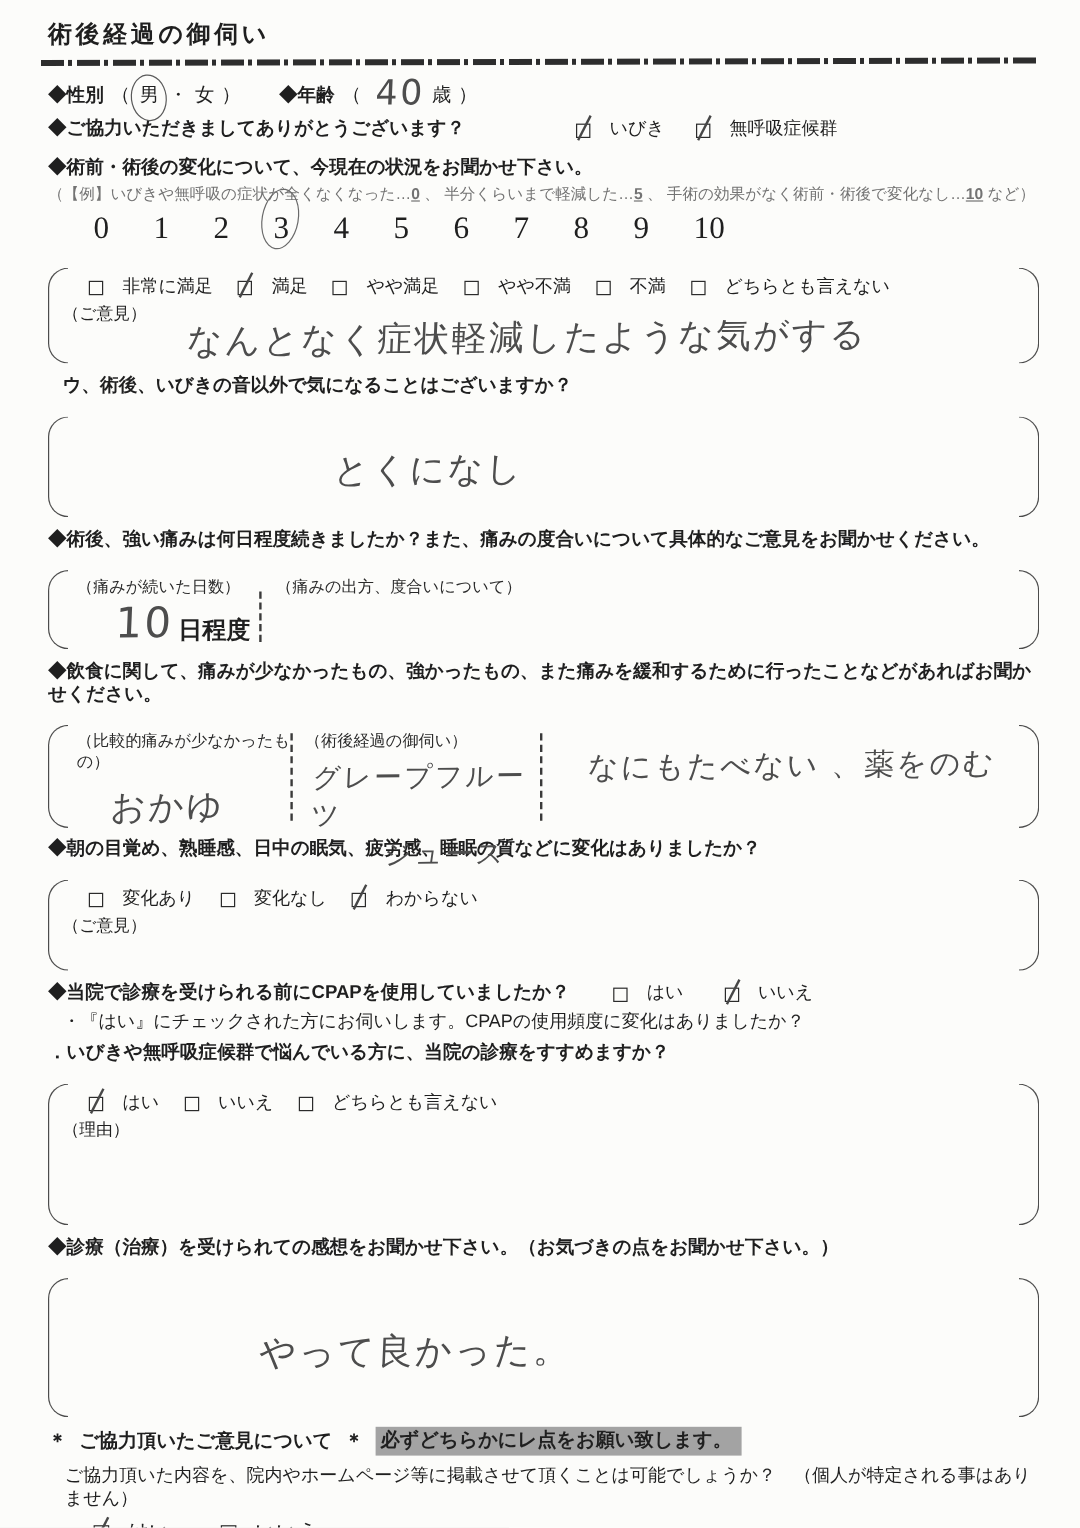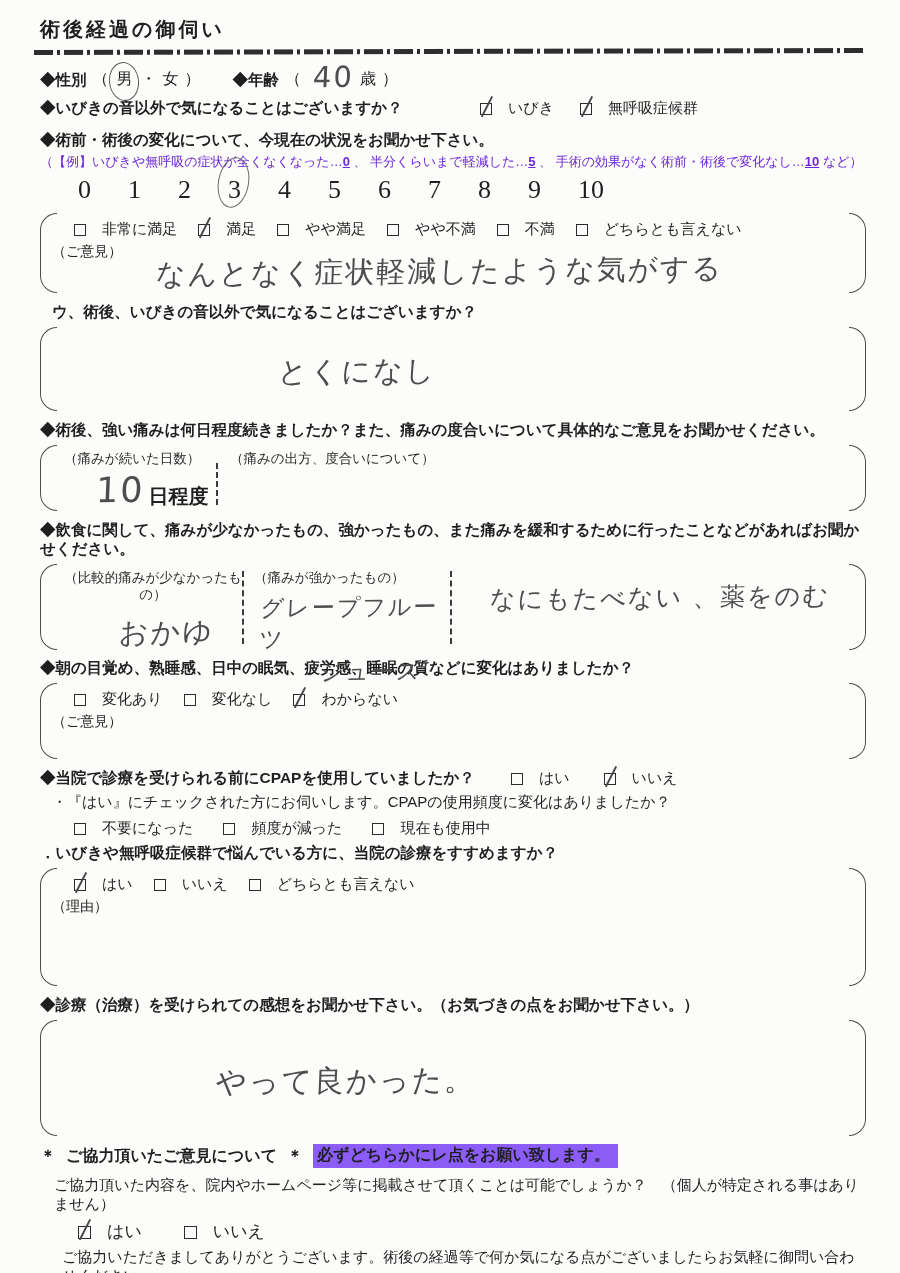--- a/index.html
+++ b/index.html
@@ -29,31 +29,31 @@
   #row-symptom { margin-top:6px; display:flex; align-items:center; height:20px; }
   #row-symptom .cbgroup { margin-left:auto; margin-right:168px; display:flex; gap:26px; }
 
   
   .cb { display:inline-flex; align-items:flex-end; gap:16px; font-size:15px; line-height:17px; }
   .box { position:relative; width:12px; height:12px; border:1.6px solid #2b2b2b; flex:0 0 auto; margin-bottom:1px; }
   .box.checked::after { content:""; position:absolute; left:5px; top:-9px; width:1.6px; height:23px; background:#474747; transform:rotate(27deg); }
 
   #change-heading { margin-top:13px; }
   #line-a { margin-top:5px; padding-left:12px; font-size:15px; font-weight:bold; line-height:19px; }
-  #line-ex { margin-top:5px; font-size:13px; line-height:16px; color:#6d28d9; }
+  #line-ex { margin-top:5px; font-size:13px; line-height:16px; color:#737373; }
   #line-ex .uv { font-weight:bold; text-decoration:underline; }
   #scale-row { margin-top:3px; display:flex; gap:37px; padding-left:38px; font-family:"Liberation Serif", serif; font-size:26px; height:34px; align-items:center; }
   .num { position:relative; display:inline-block; }
   .circled-num::after { content:""; position:absolute; left:-10px; right:-8px; top:-18px; bottom:-3px; border:1.6px solid #6a6a6a; border-radius:50%; transform:rotate(10deg); }
 
   #line-i { margin-top:7px; padding-left:12px; }
   #line-u { margin-top:9px; padding-left:12px; }
 
   
-  .abox { position:relative; margin-top:6px; padding:5px 30px 4px 24px; width:826px; }
+  .abox { position:relative; margin-top:16px; padding:5px 30px 4px 24px; width:826px; }
   .abox::before { content:""; position:absolute; left:0; top:0; bottom:0; width:16px; border:1.7px solid #4c4c4c; border-right:none; border-radius:20px 0 0 20px; }
   .abox::after  { content:""; position:absolute; right:0; top:0; bottom:0; width:16px; border:1.7px solid #4c4c4c; border-left:none; border-radius:0 20px 20px 0; }
   .opt-row { display:flex; gap:21px; padding-left:10px; height:20px; align-items:center; }
   .opinion-label { font-size:14px; margin-top:5px; margin-left:-12px; line-height:17px; }
 
   #box-satis { height:80px; }
   #satis-hand { font-size:29px; margin-top:-8px; margin-left:92px; }
   #box-other { height:84px; }
   #other-hand { font-size:29px; margin-top:20px; margin-left:214px; }
 
@@ -64,21 +64,21 @@
   #pain-divider { border-left:2px dashed #3a3a3a; height:42px; align-self:flex-end; margin-bottom:2px; }
   #pain-col2 { padding-left:12px; }
   #pain-hand-row { margin-top:6px; padding-left:32px; display:flex; align-items:flex-end; gap:4px; }
   #pain-days { font-size:35px; line-height:34px; }
   #pain-unit { font-size:20px; font-weight:bold; line-height:22px; }
 
   #food-q { margin-top:9px; }
   #box-food { height:86px; }
   #food-cols { display:flex; height:100%; }
   .food-divider { border-left:2px dashed #3a3a3a; margin:2px 0; }
-  #food-col1 { width:178px;text-align:center; }
+  #food-col1 { width:178px; }
   #food-col2 { width:206px; padding-left:10px; }
   #food-col3 { flex:1; padding-left:10px; }
   #food-hand1 { font-size:29px; margin-top:10px; margin-left:28px; }
   #food-hand2a { font-size:23px; margin-top:6px; margin-left:6px; }
   #food-hand2b { font-size:23px; margin-left:66px; display:block; margin-top:2px; }
   #food-hand3 { font-size:25px; margin-top:12px; margin-left:28px; }
 
   #sleep-q { margin-top:8px; }
   #box-sleep { height:76px; }
 
@@ -89,21 +89,21 @@
   #cpap-fu-opts { margin-top:5px; display:flex; gap:30px; padding-left:34px; height:20px; }
 
   #rec-q { margin-top:7px; }
   #box-reason { height:118px; }
 
   #imp-q { margin-top:9px; }
   #box-imp { height:116px; }
   #imp-hand { font-size:30px; margin-top:36px; margin-left:152px; }
 
   #star-line { margin-top:8px; font-size:16px; font-weight:bold; height:24px; display:flex; align-items:center; gap:10px; }
-  #star-highlight { background:#8b5cf6; padding:1px 8px 2px 4px; }
+  #star-highlight { background:#a3a3a3; padding:1px 8px 2px 4px; }
   #pub-q { margin-top:7px; padding-left:14px; }
   #pub-opts { margin-top:5px; display:flex; gap:42px; padding-left:38px; height:22px; }
   #pub-opts .cb { font-size:17px; }
   #pub-opts .box { width:13px; height:13px; }
   #thanks { margin-top:7px; padding-left:22px; }
 </style>
 </head>
 <body>
 
 <div class="page">
@@ -119,21 +119,21 @@
     <span class="seg">女</span>
     <span class="seg">）</span>
     <span class="seg q" style="margin-left:26px;">◆年齢</span>
     <span class="seg">（</span>
     <span class="hand" id="age-hand">40</span>
     <span class="seg">歳</span>
     <span class="seg">）</span>
   </div>
 
   <div id="row-symptom">
-    <span class="q">◆いびきの音以外で気になることはございますか？</span>
+    <span class="q">◆ご協力いただきましてありがとうございます？</span>
     <span class="cbgroup">
       <span class="cb">
         <span class="box checked"></span>
         <span>いびき</span>
       </span>
       <span class="cb">
         <span class="box checked"></span>
         <span>無呼吸症候群</span>
       </span>
     </span>
@@ -212,21 +212,21 @@
 
   <div id="food-q" class="q">◆飲食に関して、痛みが少なかったもの、強かったもの、また痛みを緩和するために行ったことなどがあればお聞かせください。</div>
   <div class="abox" id="box-food">
     <div id="food-cols">
       <div id="food-col1">
         <div class="small-label">（比較的痛みが少なかったもの）</div>
         <div><span class="hand" id="food-hand1">おかゆ</span></div>
       </div>
       <div class="food-divider"></div>
       <div id="food-col2">
-        <div class="small-label">（痛みが強かったもの）</div>
+        <div class="small-label">（術後経過の御伺い）</div>
         <span class="hand" id="food-hand2a">グレープフルーツ</span>
         <span class="hand" id="food-hand2b">ジュース</span>
       </div>
       <div class="food-divider"></div>
       <div id="food-col3">
         <div><span class="hand" id="food-hand3">なにもたべない 、薬をのむ</span></div>
       </div>
     </div>
   </div>
 
@@ -254,34 +254,20 @@
     <span class="cb">
         <span class="box"></span>
         <span>はい</span>
       </span>
     <span class="cb">
         <span class="box checked"></span>
         <span>いいえ</span>
       </span>
   </div>
   <div id="cpap-fu" class="plain">・『はい』にチェックされた方にお伺いします。CPAPの使用頻度に変化はありましたか？</div>
-  <div id="cpap-fu-opts">
-    <span class="cb">
-        <span class="box"></span>
-        <span>不要になった</span>
-      </span>
-    <span class="cb">
-        <span class="box"></span>
-        <span>頻度が減った</span>
-      </span>
-    <span class="cb">
-        <span class="box"></span>
-        <span>現在も使用中</span>
-      </span>
-  </div>
 
   <div id="rec-q" class="q">．いびきや無呼吸症候群で悩んでいる方に、当院の診療をすすめますか？</div>
   <div class="abox" id="box-reason">
     <div class="opt-row">
       <span class="cb">
           <span class="box checked"></span>
           <span>はい</span>
         </span>
       <span class="cb">
           <span class="box"></span>

